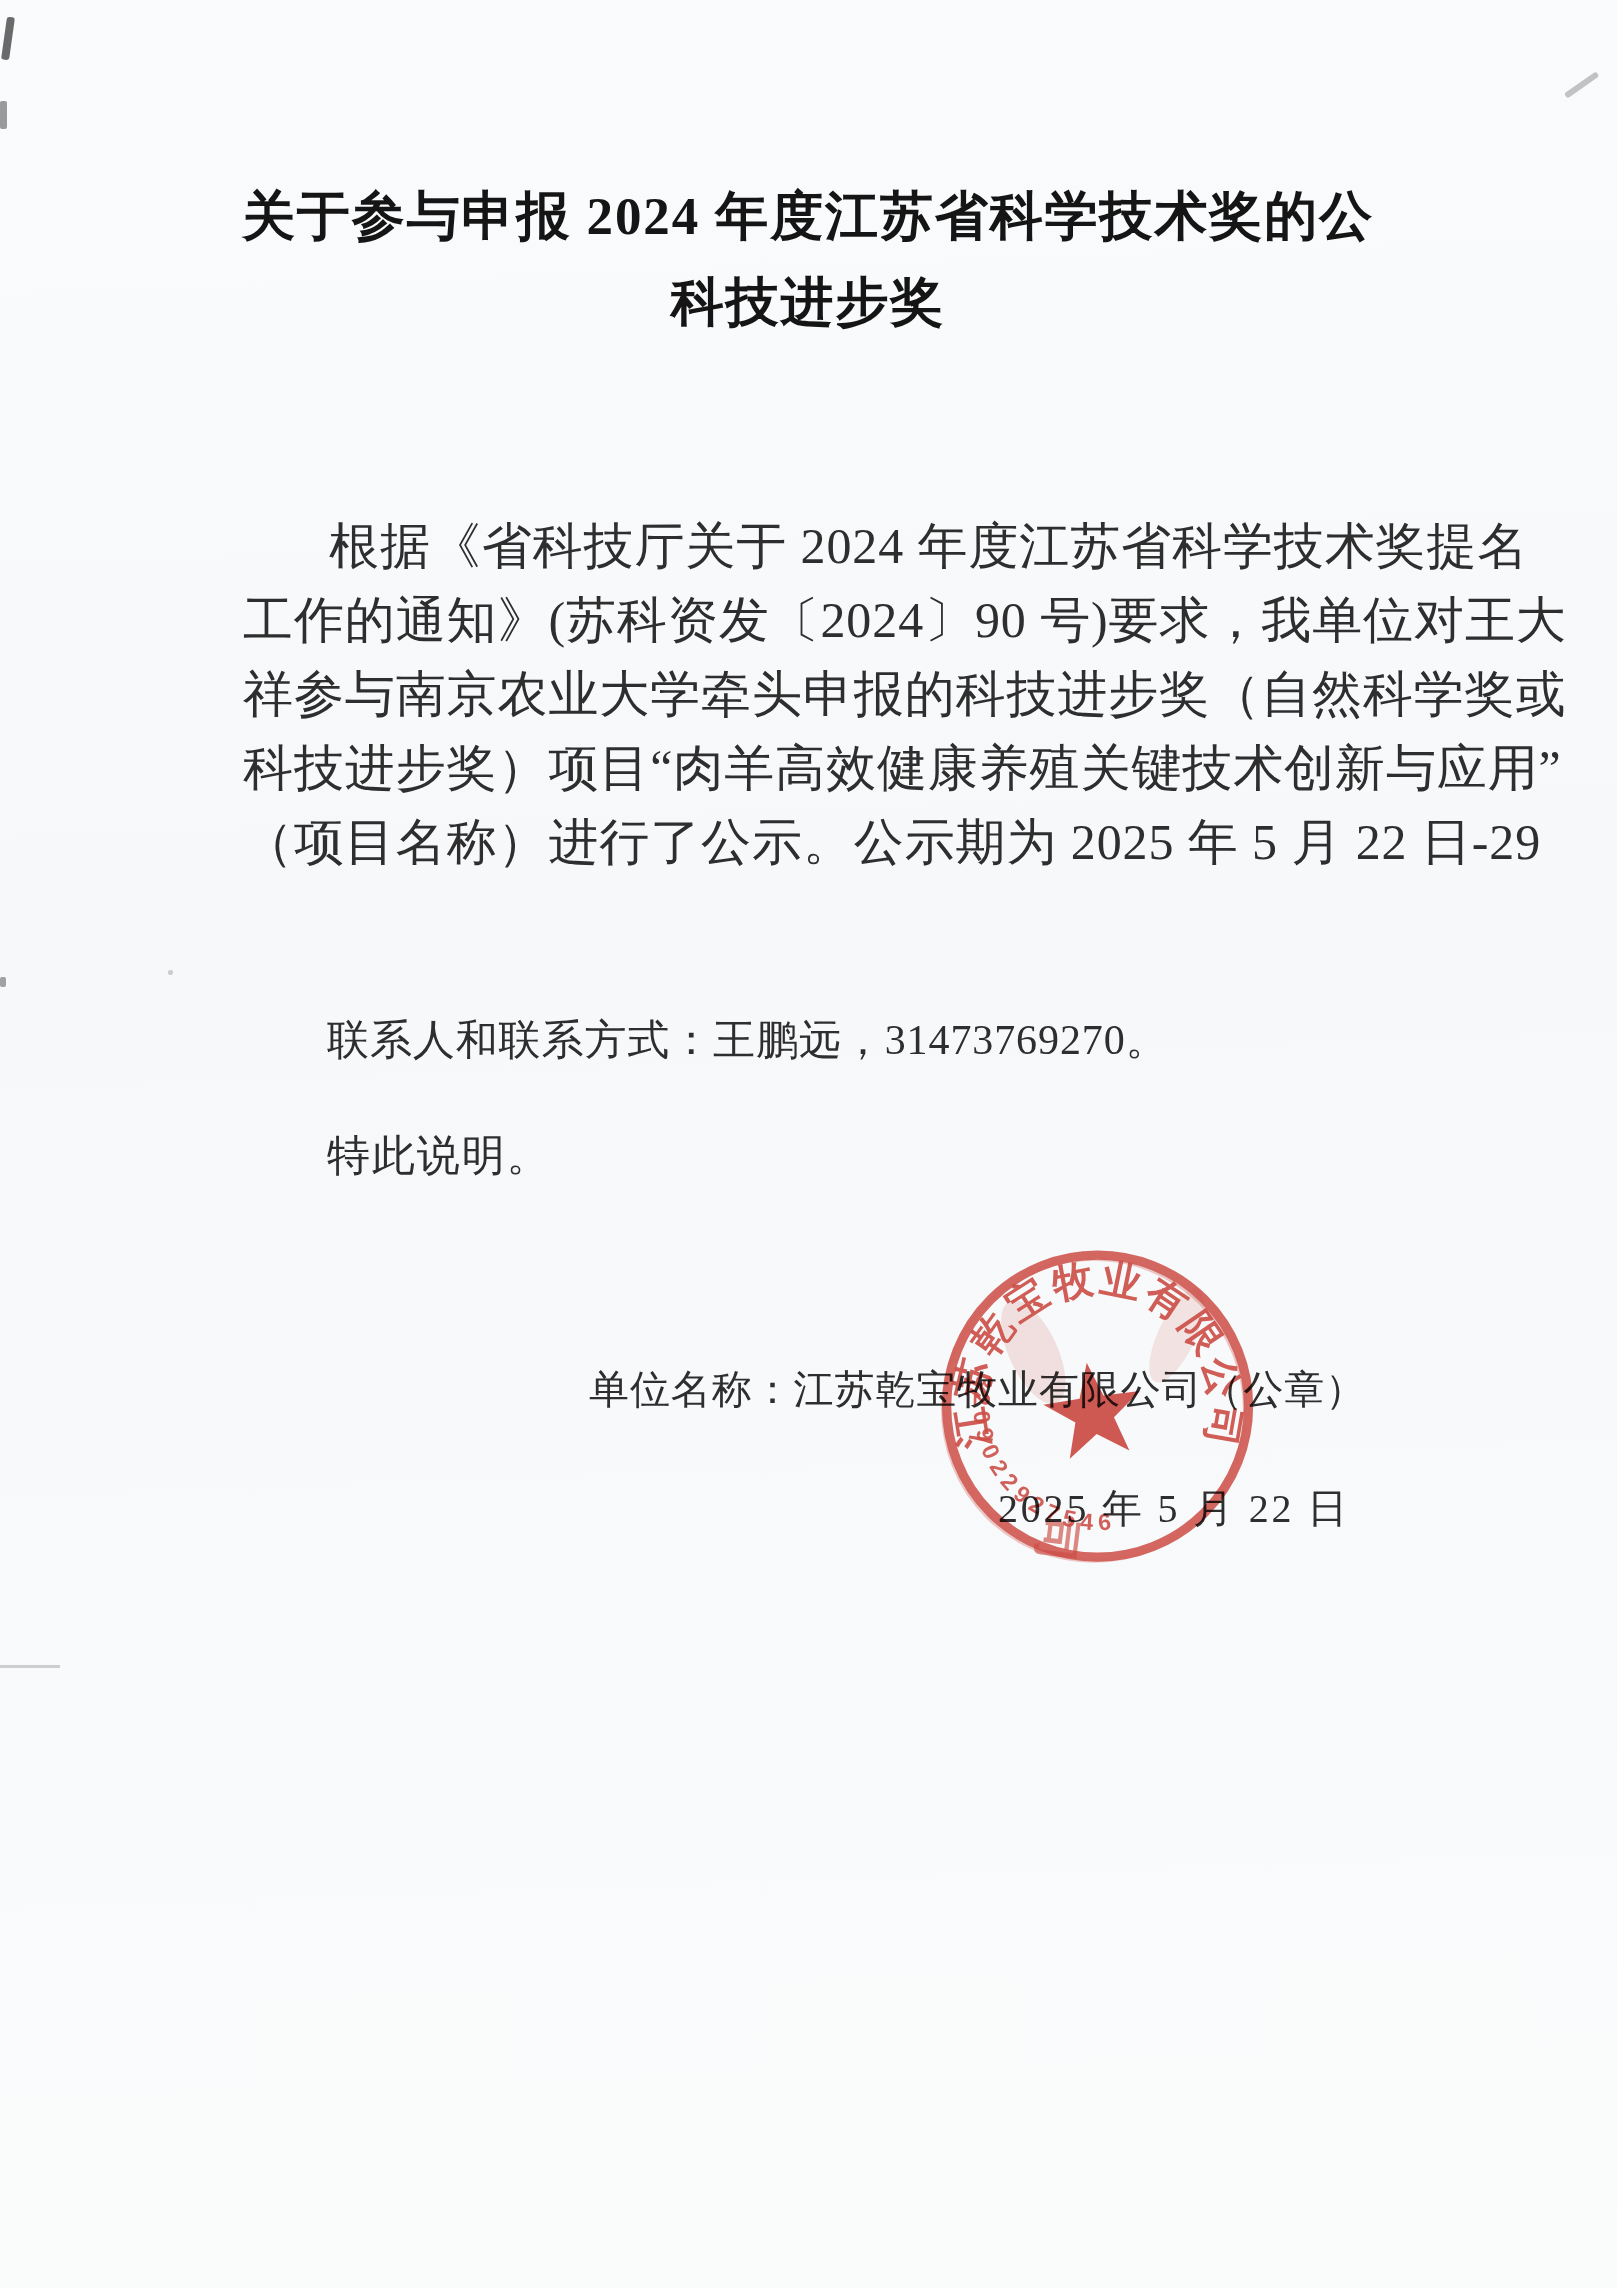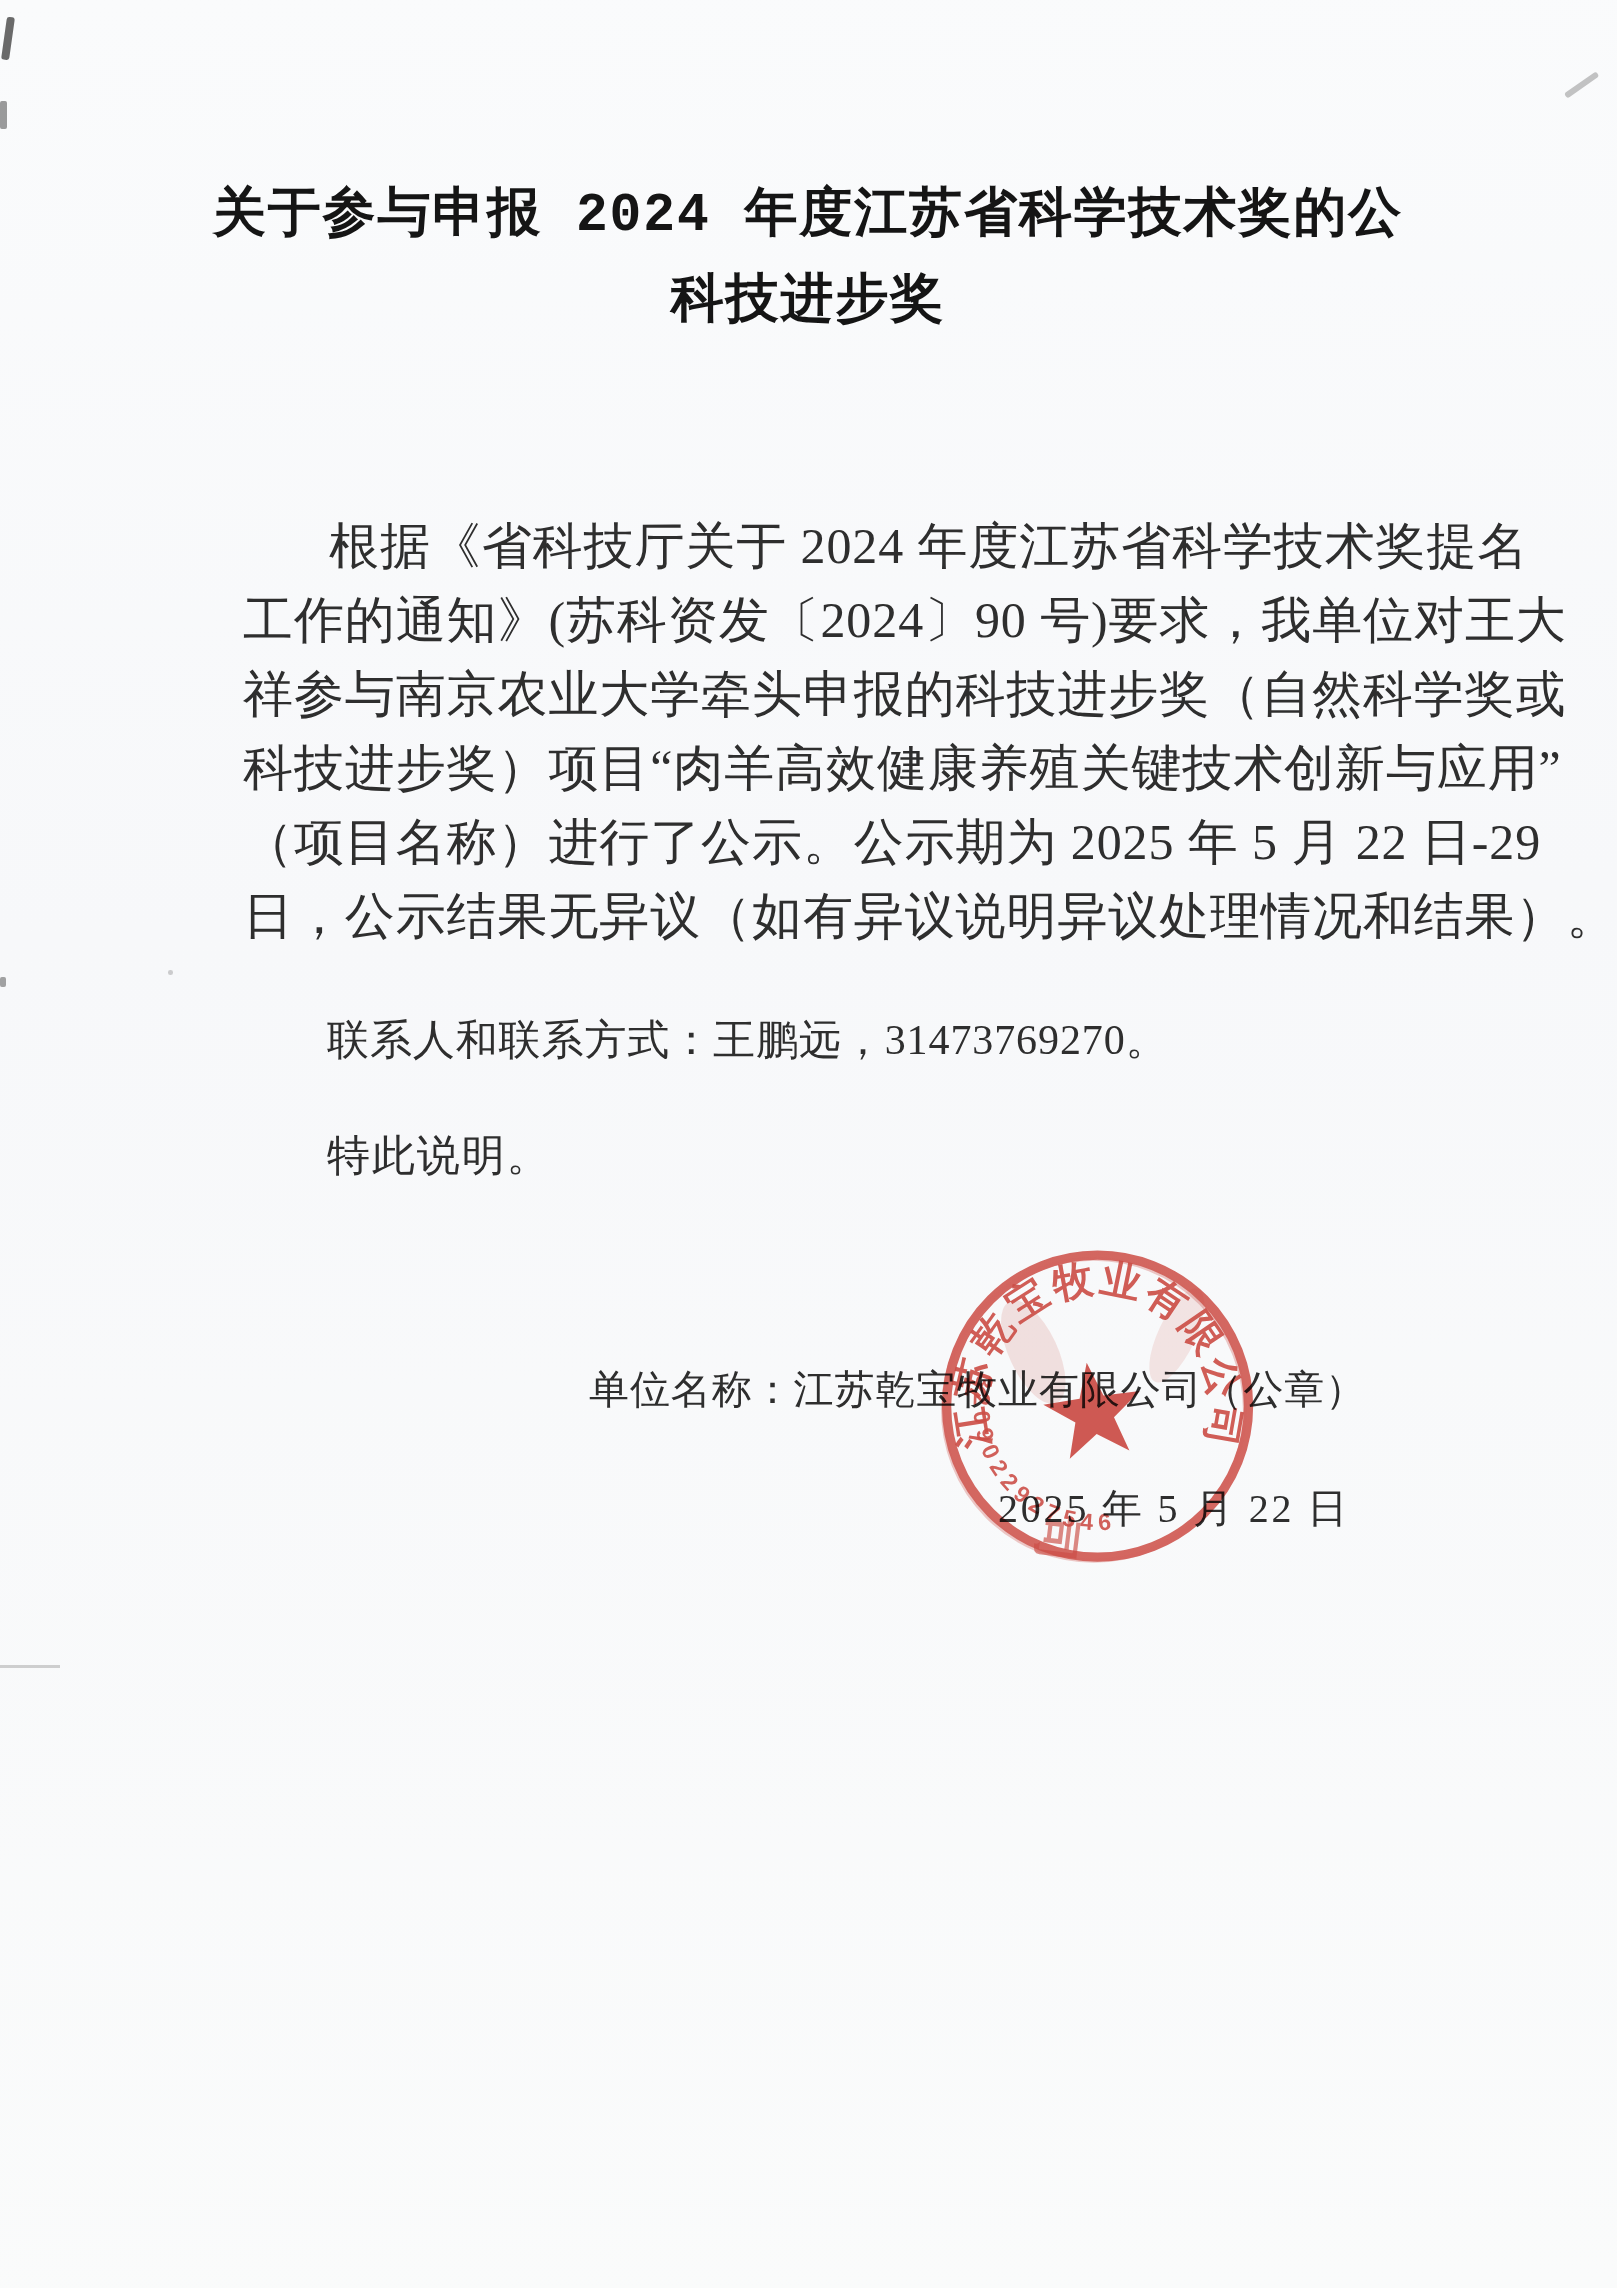--- a/index.html
+++ b/index.html
@@ -11,21 +11,21 @@
     overflow:hidden;
   }
   .page{
     position:absolute;inset:0;
     background:linear-gradient(178deg,#fafbfc 0%,#f7f8fa 40%,#fafbfb 100%);
   }
   
   .title-block{
     position:absolute;top:173px;left:158px;width:1300px;
     text-align:center;
-    font-family:Liberation Mono, monospace;
+    font-family:Liberation Serif, serif;
     font-weight:700;color:#151515;
     font-size:53px;line-height:86px;
     letter-spacing:1.9px;
   }
   
   .para{
     position:absolute;top:509px;left:243px;width:1216px;
     color:#2e2e2e;font-size:50px;
   }
   .para .line{
@@ -65,21 +65,20 @@
     <div>关于参与申报 2024 年度江苏省科学技术奖的公</div>
     <div>科技进步奖</div>
   </div>
 
   <div class="para">
     <div class="line indent">根据《省科技厅关于 2024 年度江苏省科学技术奖提名</div>
     <div class="line">工作的通知》(苏科资发〔2024〕90 号)要求，我单位对王大</div>
     <div class="line">祥参与南京农业大学牵头申报的科技进步奖（自然科学奖或</div>
     <div class="line">科技进步奖）项目“肉羊高效健康养殖关键技术创新与应用”</div>
     <div class="line">（项目名称）进行了公示。公示期为 2025 年 5 月 22 日-29</div>
-    <div class="line">日，公示结果无异议（如有异议说明异议处理情况和结果）。</div>
   </div>
 
   <div class="free-line contact">联系人和联系方式：王鹏远，31473769270。</div>
 
   <div class="free-line closing">特此说明。</div>
 
   <div class="free-line signature">单位名称：江苏乾宝牧业有限公司（公章）</div>
 
   <div class="free-line dateline">2025 年 5 月 22 日</div>
 

